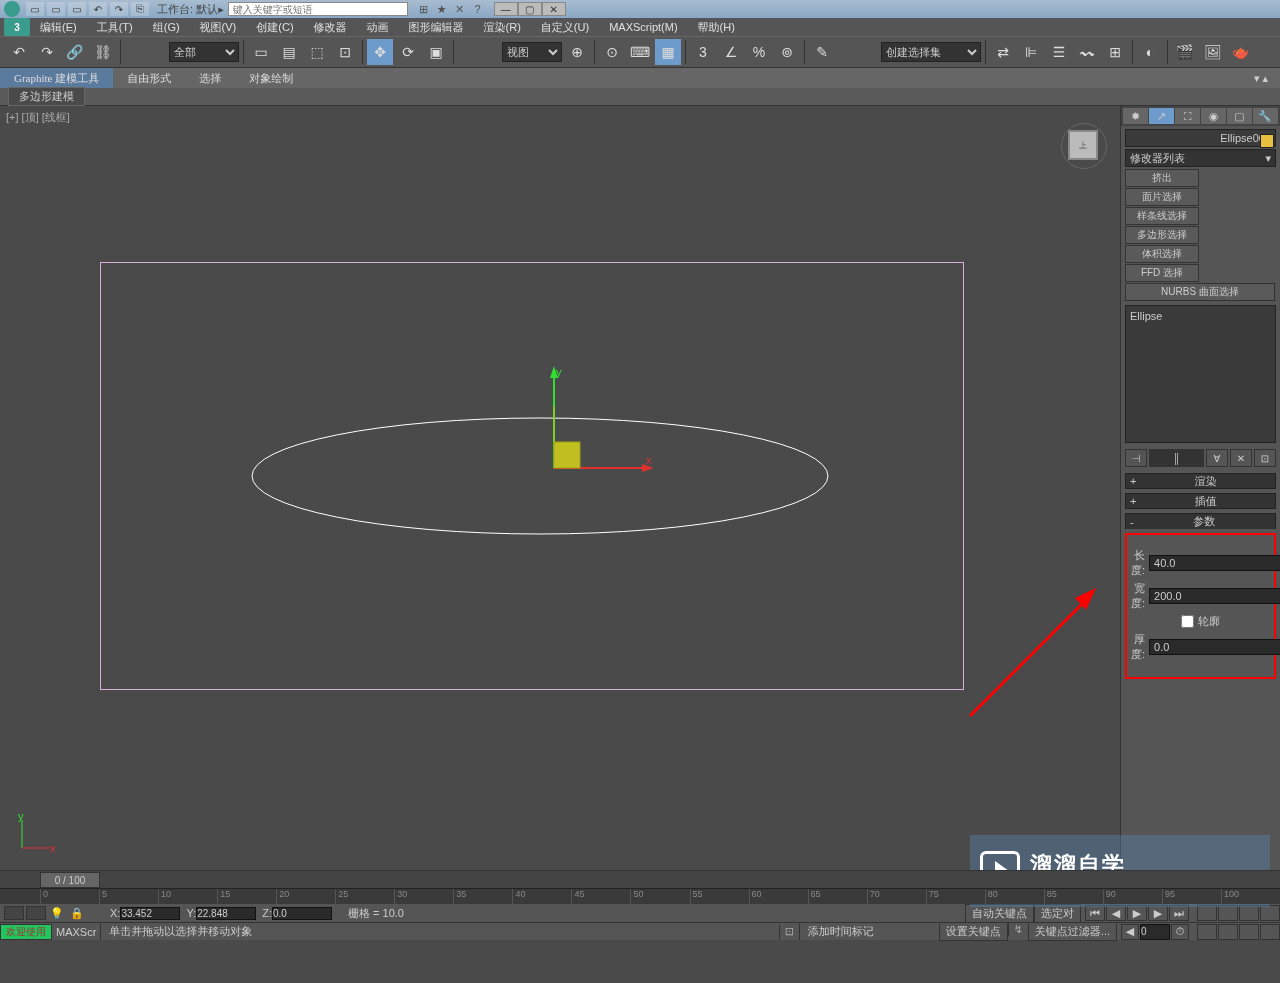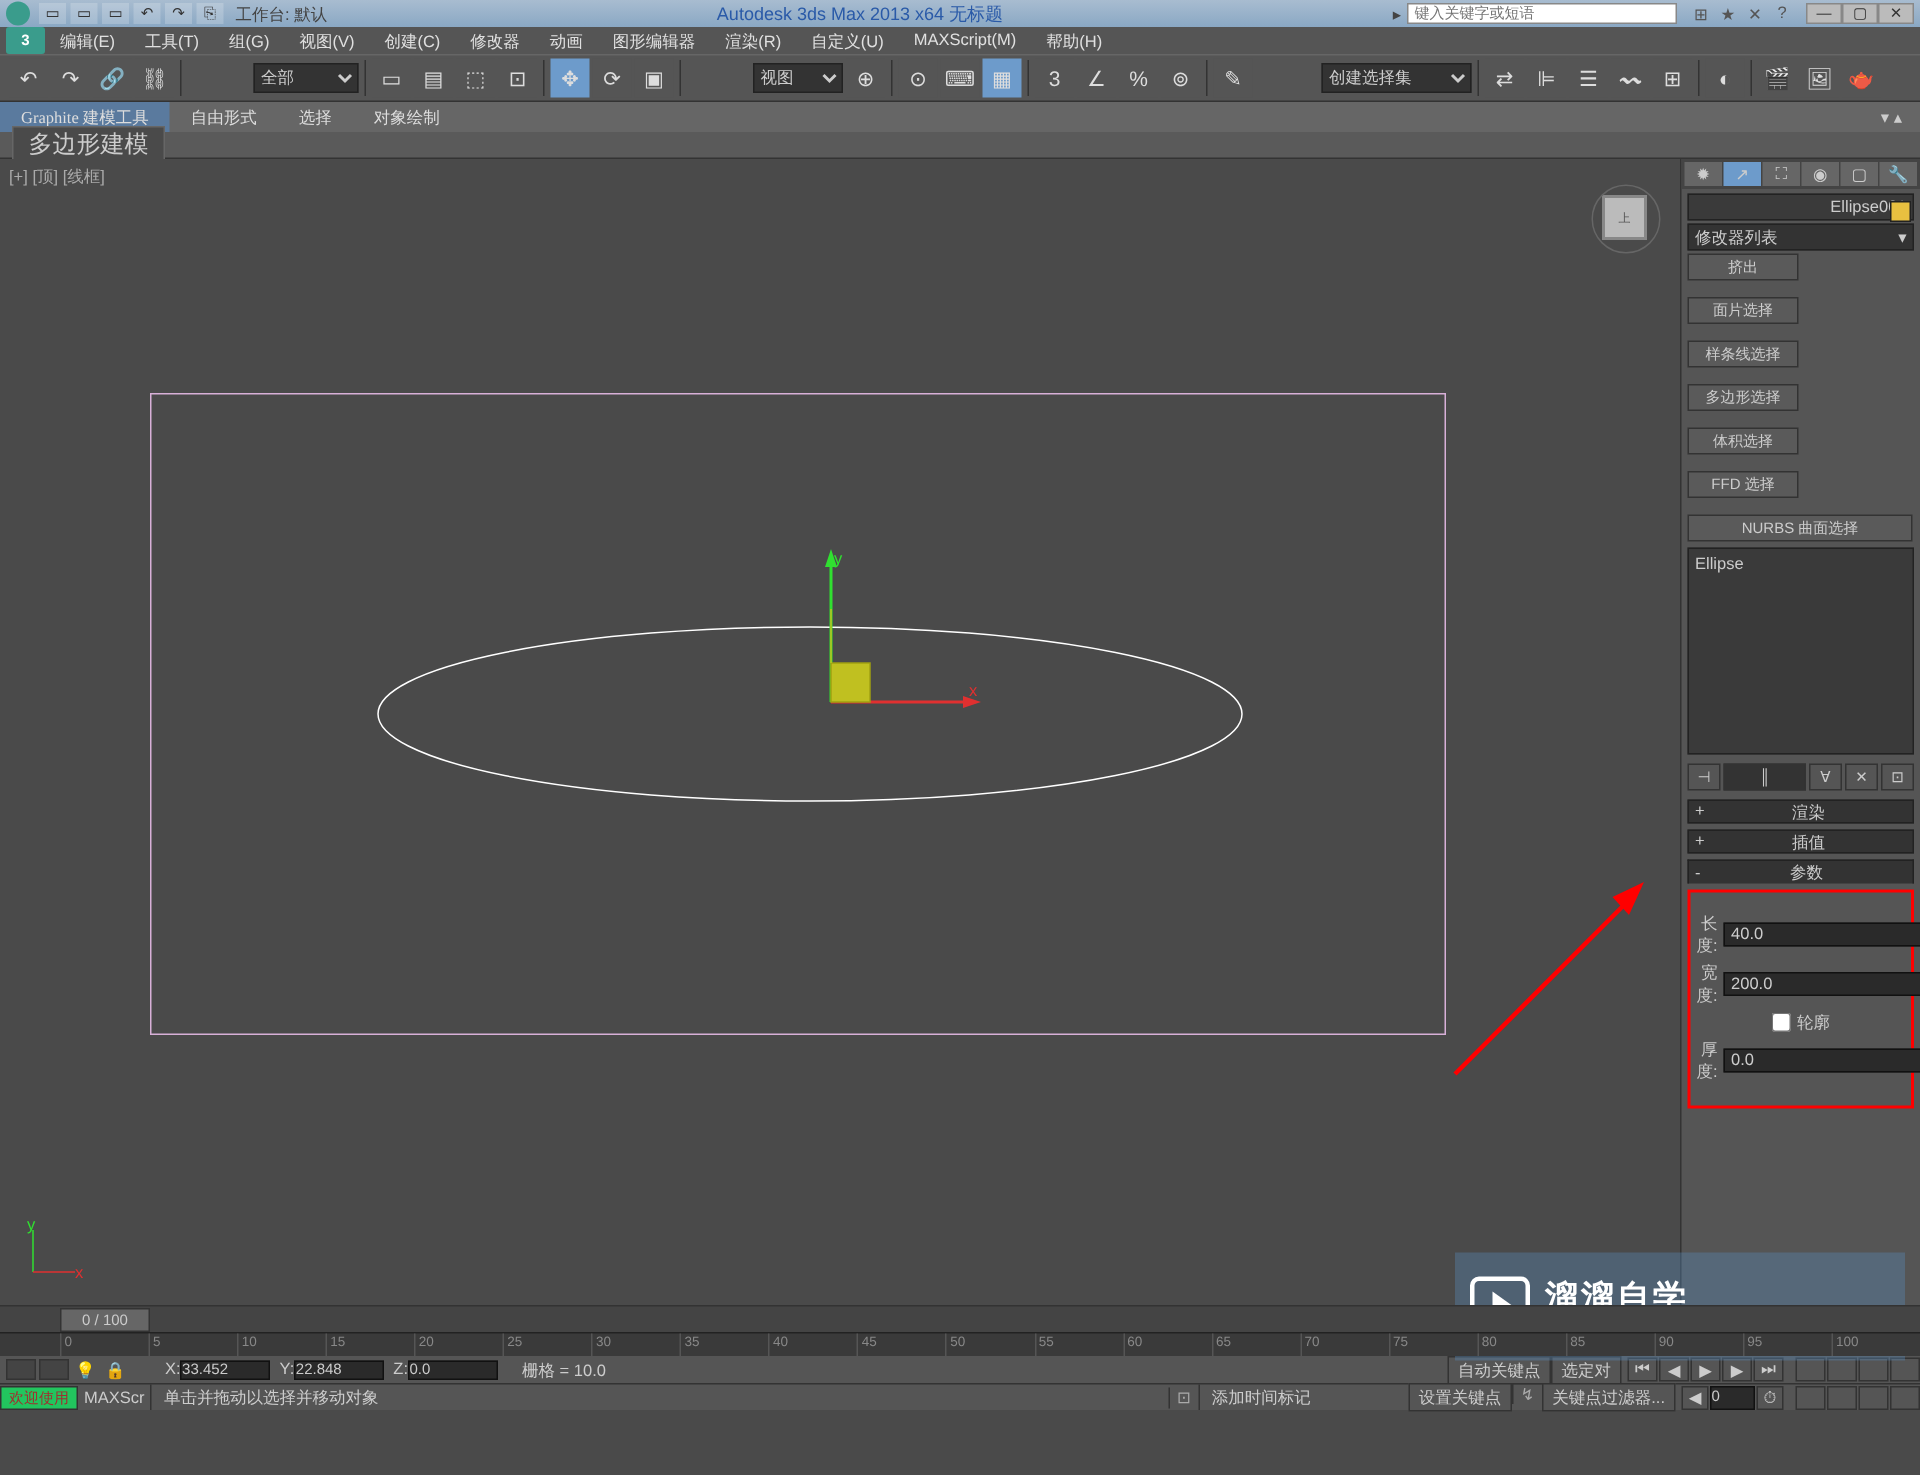--- a/index.html
+++ b/index.html
@@ -29,21 +29,21 @@
 .toolbar .tbtn.active { background: #6d9bcb; }
 .toolbar .sep { width: 1px; height: 24px; background: #333; margin: 0 2px; }
 .toolbar select { background: #333; color: #ccc; border: 1px solid #222; height: 20px; font-size:11px;margin-left:44px; }
 
 
 .graphite { height: 20px; background: #666; display: flex; align-items: center; }
 .graphite .tab { padding: 2px 14px; color: #ddd; height:100%; display:flex;align-items:center;font-family:Liberation Serif, serif; }
 .graphite .tab.active { background: #5a7a9e; }
 .graphite .expand { margin-left: auto; margin-right: 12px; color: #ccc; }
 .subribbon { height: 18px; background: #5a5a5a; border-bottom: 1px solid #333;padding-left:8px;display:flex;align-items:center; }
-.subribbon .subtab { padding:1px 10px; background:#4a4a4a; border:1px solid #666;font-size:16px; }
+.subribbon .subtab { padding:1px 10px; background:#4a4a4a; border:1px solid #666;font-size:11px; }
 
 
 .main { display: flex; height: 764px; }
 .viewport-area { flex: 1; background: #4a4a4a; position: relative; }
 .viewport-label { position: absolute; left: 6px; top: 4px; color: #aaa; font-size: 11px; }
 
 .viewcube { position: absolute; right: 16px; top: 20px; width: 40px; height: 40px; }
 .viewcube .cube { width: 30px; height: 30px; border: 2px solid #888; background: #bbb; margin: 4px; display:flex;align-items:center;justify-content:center;font-size:8px;color:#555; }
 .viewcube .ring { position: absolute; width: 46px; height: 46px; border: 1px solid #666; border-radius: 50%; left: -3px; top: -3px; }
 
@@ -55,21 +55,21 @@
 
 
 .cmdpanel { width: 160px; background: #555; border-left: 1px solid #333; }
 .cmdtabs { height: 20px; display: flex; gap: 1px; background: #444; padding:2px; }
 .cmdtabs div { flex: 1; height: 16px; background: #666; display:flex;align-items:center;justify-content:center; }
 .cmdtabs div.active { background: #6d9bcb; }
 .obj-name { height: 18px; border: 1px solid #222; background: #3a3a3a; margin: 3px 4px 2px 4px; padding: 2px 4px; display:flex;align-items:center;justify-content:flex-end; }
 .color-swatch { width: 14px; height: 14px; background: #e8c040; border: 1px solid #222; position:absolute; right:6px; }
 .mod-list { height: 18px; border: 1px solid #222; background: #333; margin: 2px 4px; display:flex;align-items:center;padding:0 4px; }
 .mod-list .dd { margin-left:auto; }
-.mod-buttons { display: flex; flex-wrap: wrap; margin: 2px 4px; gap: 11px; flex-direction: column; }
+.mod-buttons { display: flex; flex-wrap: wrap; margin: 2px 4px; gap: 1px; flex-direction: column; }
 .mod-buttons .mb { width: 74px; height: 18px; background: #5a5a5a; border: 1px solid #333; display:flex;align-items:center;justify-content:center;font-size:10px; }
 .mod-stack { height: 138px; border: 1px solid #222; background: #3a3a3a; margin: 4px; padding: 4px; }
 .stack-btns { display:flex; gap:2px; margin:0 4px; padding:2px 0; }
 .stack-btns div { width:22px;height:18px;background:#555;border:1px solid #333;display:flex;align-items:center;justify-content:center;font-size:10px; }
 .rollout { margin: 4px 4px 0 4px; }
 .rollout-head { height: 16px; background: #333; border:1px solid #222; display:flex;align-items:center;padding:0 4px; }
 .rollout-head .plus { margin-right: 4px; }
 .rollout-head .title { flex:1; text-align:center; }
 .params { border: 2px solid red; padding: 10px 4px 12px 4px; margin: 4px; }
 .param-row { display:flex; align-items:center; margin: 3px 0; }
@@ -114,21 +114,20 @@
   <div class="app-icon"></div>
   <div class="qat">
     <div class="qat-btn">▭</div>
     <div class="qat-btn">▭</div>
     <div class="qat-btn">▭</div>
     <div class="qat-btn">↶</div>
     <div class="qat-btn">↷</div>
     <div class="qat-btn">⎘</div>
   </div>
   <span class="workspace">工作台: 默认</span>
-  <div class="center-title">Autodesk 3ds Max  2013 x64   无标题</div>
   <span style="color:#444;margin-right:4px;">▸</span>
   <input class="search" placeholder="键入关键字或短语" style="">
   <div class="right-icons">
     <span>⊞</span>
     <span>★</span>
     <span>✕</span>
     <span>?</span>
   </div>
   <div class="win-controls">
     <div>—</div>

